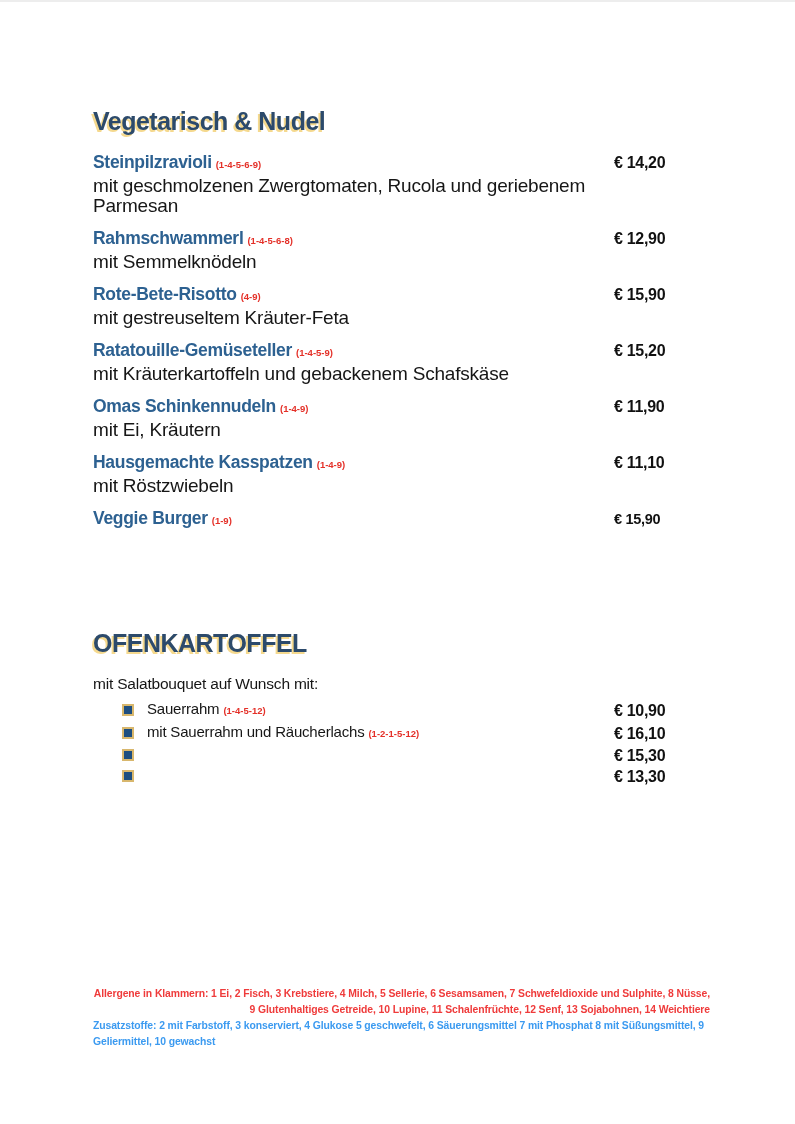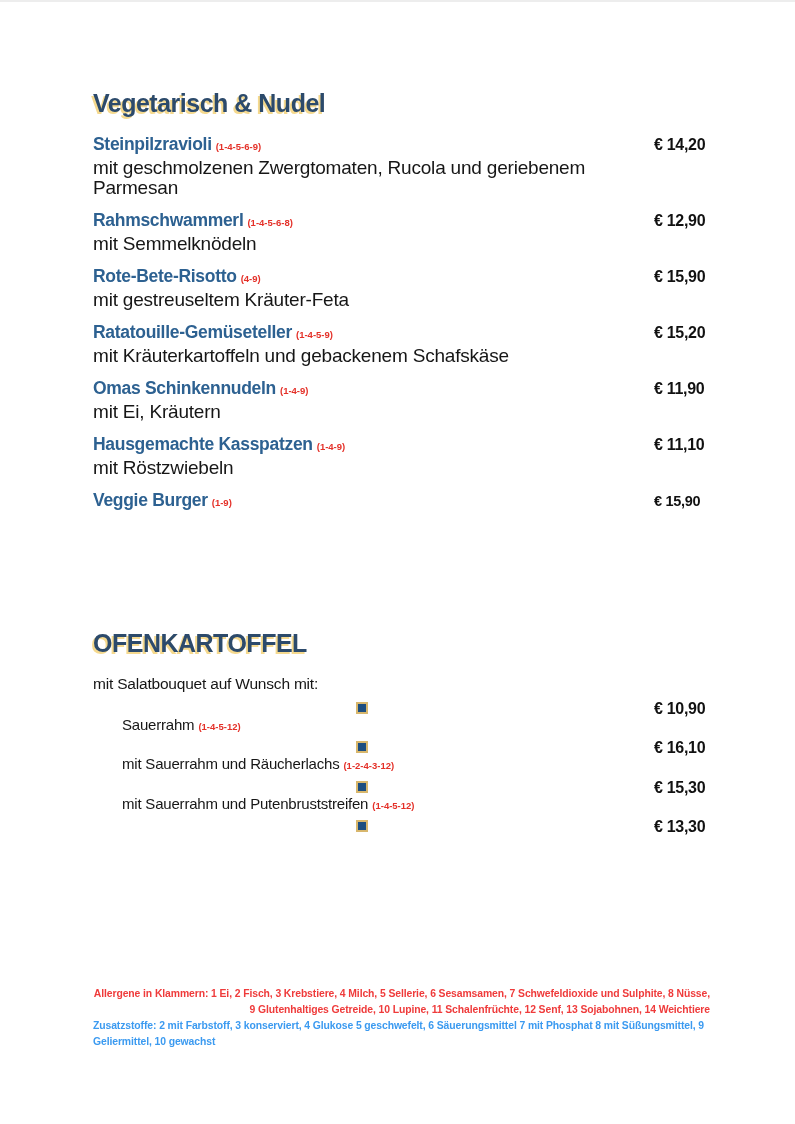--- a/index.html
+++ b/index.html
@@ -19,21 +19,21 @@
     position: absolute;
     top: 0; left: 0; right: 0;
     height: 2px;
     background: #ededed;
   }
   .section {
     position: absolute;
     left: 93px;
     width: 617px;
   }
-  .section-main { top: 88px; }
+  .section-main { top: 106px; }
   .section-ofen { top: 628px; }
   .section-footer { top: 986px; }
 
   .section-title {
     font-size: 25px;
     line-height: 30px;
     font-weight: 700;
     letter-spacing: -0.5px;
     color: var(--heading, #2c4a6b);
     text-shadow: -2px 2px 0 var(--headingShadow, #f5d98e);
@@ -58,21 +58,20 @@
     color: var(--allergenRed, #e43028);
     margin-left: 4px;
     white-space: nowrap;
   }
   .price {
     font-size: 16px;
     font-weight: 600;
     letter-spacing: -0.3px;
     color: #111111;
     white-space: nowrap;
-    margin-left: 40px;
   }
   .item-desc {
     font-size: 19px;
     line-height: 20px;
     letter-spacing: -0.2px;
     color: #161616;
     max-width: 521px;
   }
   .menu-item.small .item-desc { font-size: 13.5px; line-height: 20px; max-width: 500px; }
   .menu-item.small .price { font-size: 14.5px; }
@@ -86,22 +85,21 @@
   }
   .option-row {
     display: grid;
     grid-template-columns: 521px 1fr;
     align-items: baseline;
     line-height: 21.4px;
   }
   .option-left {
     padding-left: 29px;
     display: flex;
-    align-items: flex-start;
-    flex-direction: column;
+    align-items: center;
   }
   .square-bullet {
     display: inline-block;
     width: 8px;
     height: 8px;
     background: var(--bulletFill, #1d4e80);
     border: 2px solid var(--bulletBorder, #d8b76d);
     margin-right: 13px;
     flex: 0 0 auto;
     align-self: center;
@@ -209,29 +207,28 @@
     <div class="option-left">
       <span class="square-bullet"></span>
       <span><span class="option-label">Sauerrahm</span><span class="allergens">(1-4-5-12)</span></span>
     </div>
     <div class="price">€ 10,90</div>
   </div>
 
   <div class="option-row">
     <div class="option-left">
       <span class="square-bullet"></span>
-      <span><span class="option-label">mit Sauerrahm und Räucherlachs</span><span class="allergens">(1-2-4-3-12)</span></span>
+      <span><span class="option-label">mit Sauerrahm und Räucherlachs</span><span class="allergens">(1-2-1-5-12)</span></span>
     </div>
     <div class="price">€ 16,10</div>
   </div>
 
   <div class="option-row">
     <div class="option-left">
       <span class="square-bullet"></span>
-      <span><span class="option-label">mit Sauerrahm und Putenbruststreifen</span><span class="allergens">(1-4-5-12)</span></span>
     </div>
     <div class="price">€ 15,30</div>
   </div>
 
   <div class="option-row">
     <div class="option-left">
       <span class="square-bullet"></span>
     </div>
     <div class="price">€ 13,30</div>
   </div>

